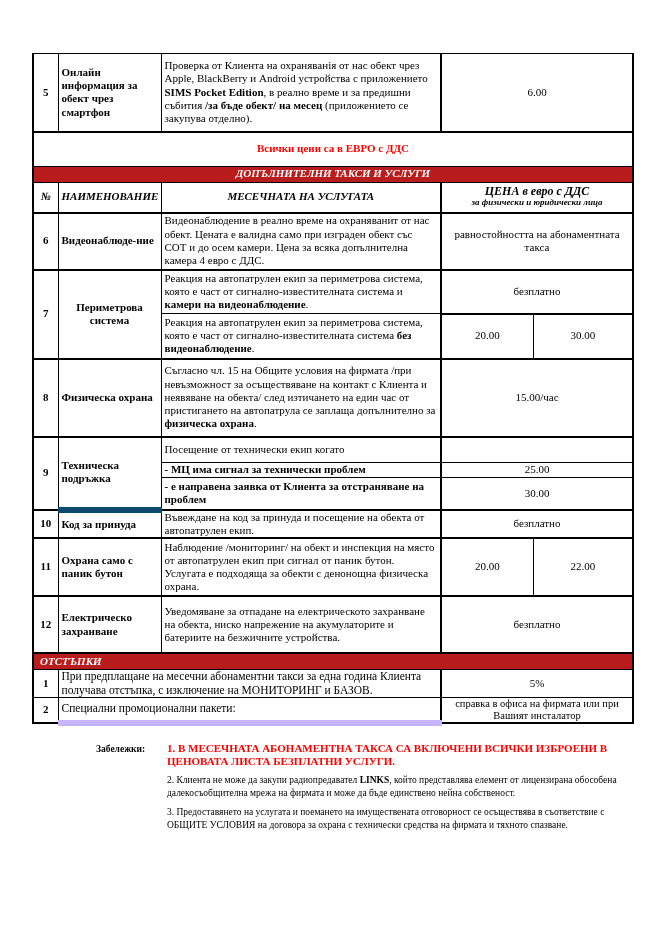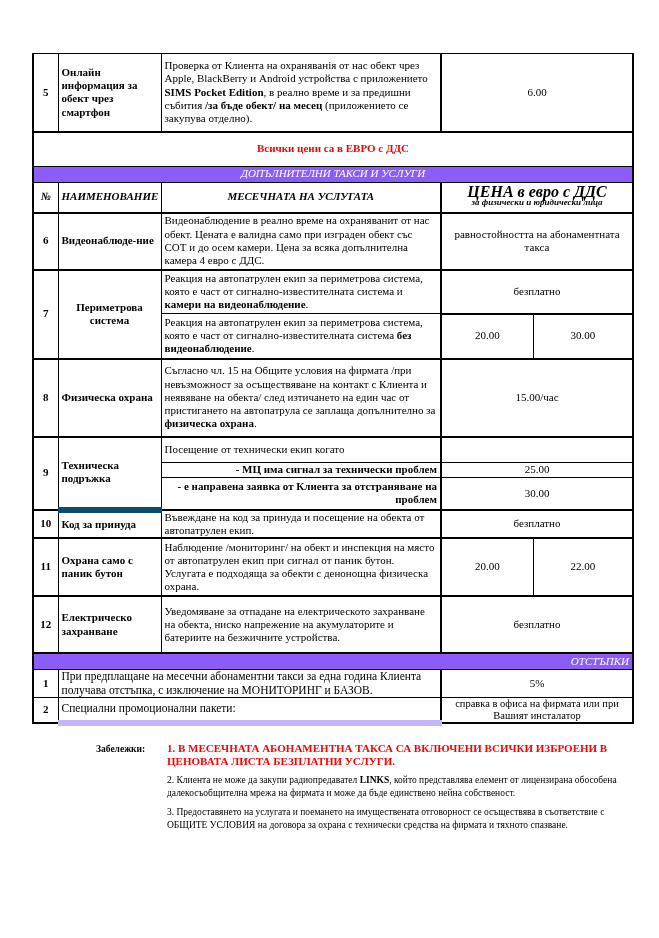--- a/index.html
+++ b/index.html
@@ -5,23 +5,23 @@
   html, body { margin:0; padding:0; background:#fff; }
   body { width:659px; height:938px; position:relative; font-family:"Liberation Serif","DejaVu Serif",serif; color:#000; overflow:hidden; }
   table.pl { position:absolute; left:32px; top:53px; width:600px; border-collapse:collapse; table-layout:fixed; }
   table.pl td { border:1px solid #000; padding:0 3px; font-size:11px; line-height:13.3px; vertical-align:middle; }
   table.pl td.thick-l { border-left:2px solid #000; }
   table.pl td.thick-r { border-right:2px solid #000; }
   .num { text-align:center; font-weight:bold; font-size:12px; }
   .name { font-weight:bold; font-size:12px; line-height:15px; }
   .name.center { text-align:center; }
   .price { text-align:center; font-size:11.5px; }
-  .b { font-weight:bold;text-align:right; }
+  .b { font-weight:bold; }
   .title-row td { text-align:center; color:#ff0000; font-weight:bold; font-size:20px; height:33px; border-top:2px solid #000; border-bottom:2px solid #000; }
-  .section-row td { background:#8b5cf6; color:#fff; font-weight:normal; font-style:italic; text-align:center; font-size:12px; height:15px; line-height:14px; border-bottom:2px solid #000; }
+  .section-row td { background:#b91c1c; color:#fff; font-weight:bold; font-style:italic; text-align:center; font-size:12px; height:15px; line-height:14px; border-bottom:2px solid #000; }
   .hdr td { font-style:italic; font-weight:bold; font-size:10.5px; height:29px; }
   .hdr .c { text-align:center; }
   .hdr .sub { font-size:9px; display:block; line-height:11px; }
   tr.thickb td { border-bottom:2px solid #000; }
   .notes { position:absolute; left:88px; top:742px; width:530px; font-size:10px; line-height:13px; }
   .notes .lbl { position:absolute; left:8px; top:1px; font-weight:bold; font-size:9.5px; }
   .notes .n1 { margin-left:79px; color:#ff0000; font-weight:bold; font-size:11px; line-height:13px; }
   .notes .n { margin-left:79px; margin-top:6px; font-size:9.5px; line-height:13px; }
 </style>
 </head>
@@ -50,21 +50,21 @@
 
   <tr class="section-row">
     <td colspan="5" class="thick-l thick-r">ДОПЪЛНИТЕЛНИ ТАКСИ И УСЛУГИ</td>
   </tr>
 
   <tr class="hdr thickb">
     <td class="c thick-l">№</td>
     <td>НАИМЕНОВАНИЕ</td>
     <td class="c">МЕСЕЧНАТА НА УСЛУГАТА</td>
     <td colspan="2" class="c thick-r thick-l">
-      <span class="sub" style="font-size:16px">ЦЕНА в евро с ДДС</span>
+      <span class="sub" style="font-size:12px">ЦЕНА в евро с ДДС</span>
       <span class="sub">за физически и юридически лица</span>
     </td>
   </tr>
 
   <tr class="thickb" style="height:57px">
     <td class="num thick-l">6</td>
     <td class="name">Видеонаблюде-ние</td>
     <td>Видеонаблюдение в реално време на охраняванит от нас обект. Цената е валидна само при изграден обект със СОТ и до осем камери. Цена за всяка допълнителна камера 4 евро с ДДС.</td>
     <td colspan="2" class="price thick-r thick-l">равностойността на абонаментната такса</td>
   </tr>
@@ -119,21 +119,21 @@
   </tr>
 
   <tr class="thickb" style="height:57px">
     <td class="num thick-l">12</td>
     <td class="name">Електрическо захранване</td>
     <td>Уведомяване за отпадане на електрическото захранване на обекта, ниско напрежение на акумулаторите и батериите на безжичните устройства.</td>
     <td colspan="2" class="price thick-r thick-l">безплатно</td>
   </tr>
 
   <tr class="section-row">
-    <td colspan="5" class="thick-l thick-r" style="text-align:right;padding-left:0">ОТСТЪПКИ</td>
+    <td colspan="5" class="thick-l thick-r" style="text-align:left;padding-left:6px">ОТСТЪПКИ</td>
   </tr>
 
   <tr style="height:28px">
     <td class="num thick-l">1</td>
     <td colspan="2" style="font-size:11.5px">При предплащане на месечни абонаментни такси за една година Клиента получава отстъпка, с изключение на МОНИТОРИНГ и БАЗОВ.</td>
     <td colspan="2" class="price thick-r thick-l">5%</td>
   </tr>
   <tr style="height:24px">
     <td class="num thick-l" style="border-bottom:2px solid #000">2</td>
     <td colspan="2" style="font-size:11.5px;border-bottom:6px solid #c4b5fd">Специални промоционални пакети:</td>

